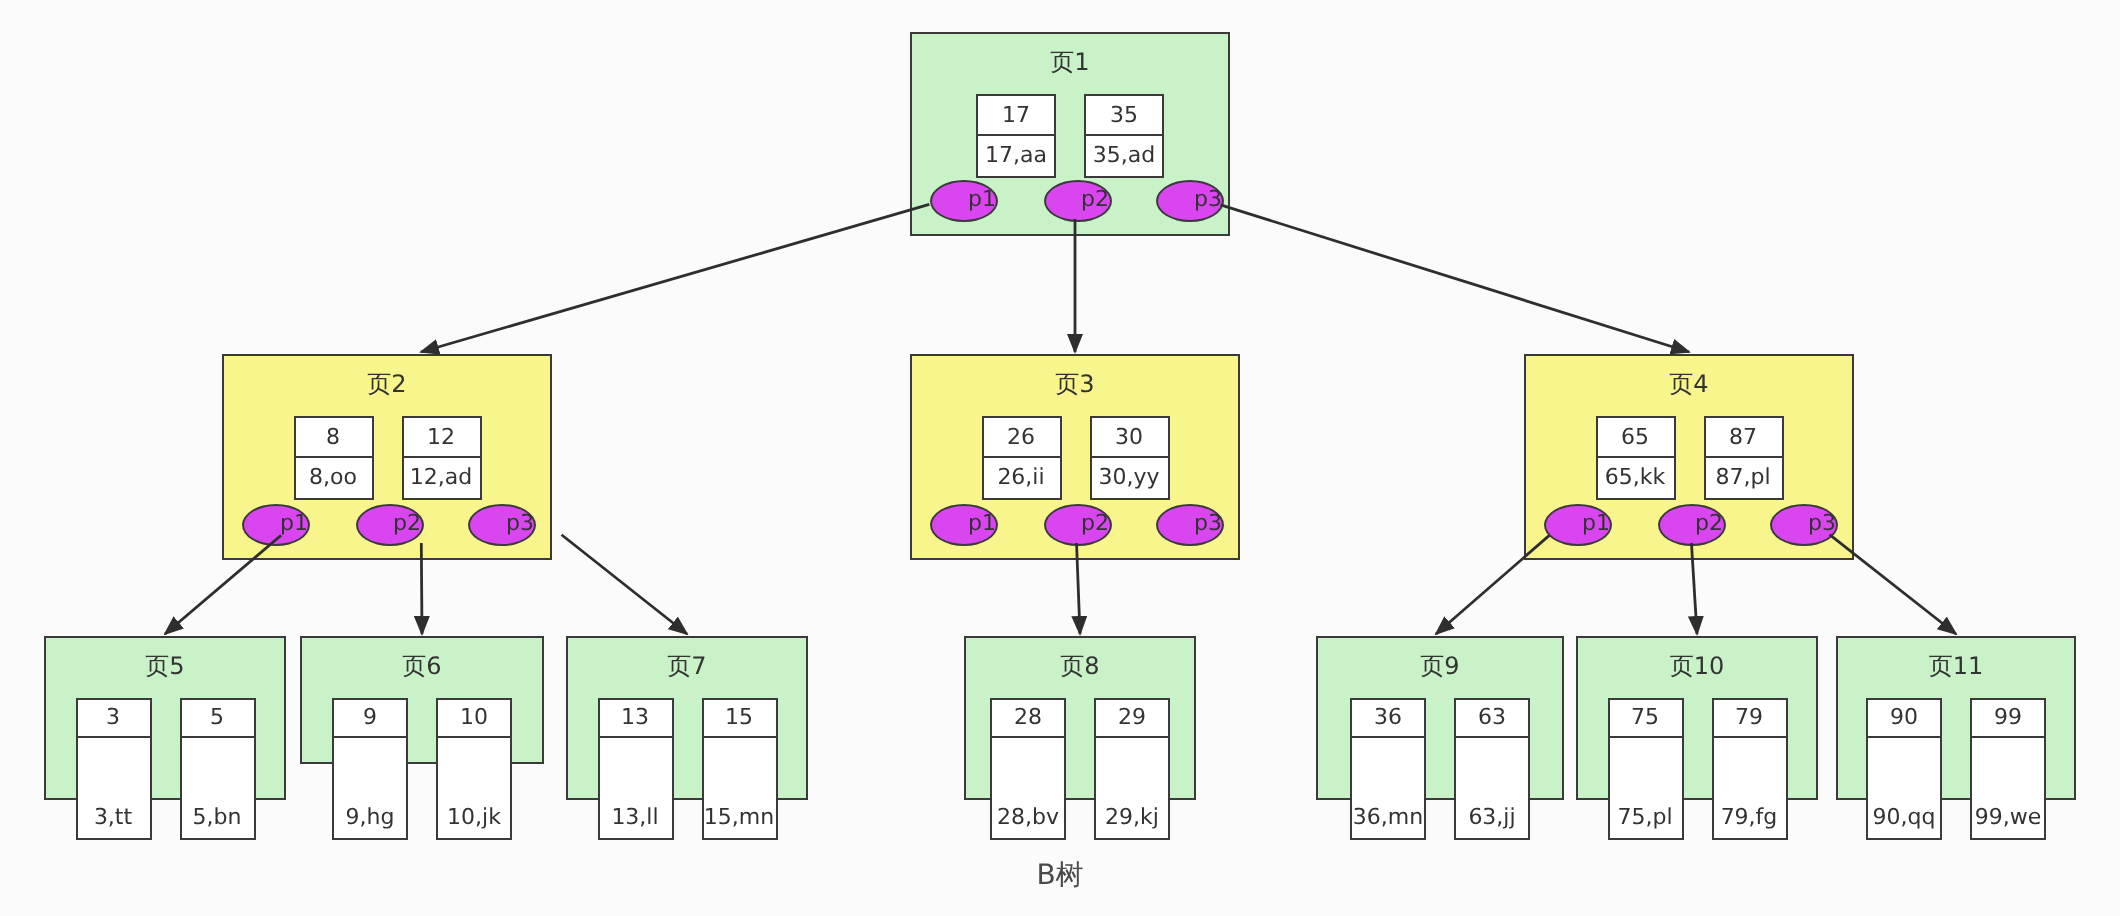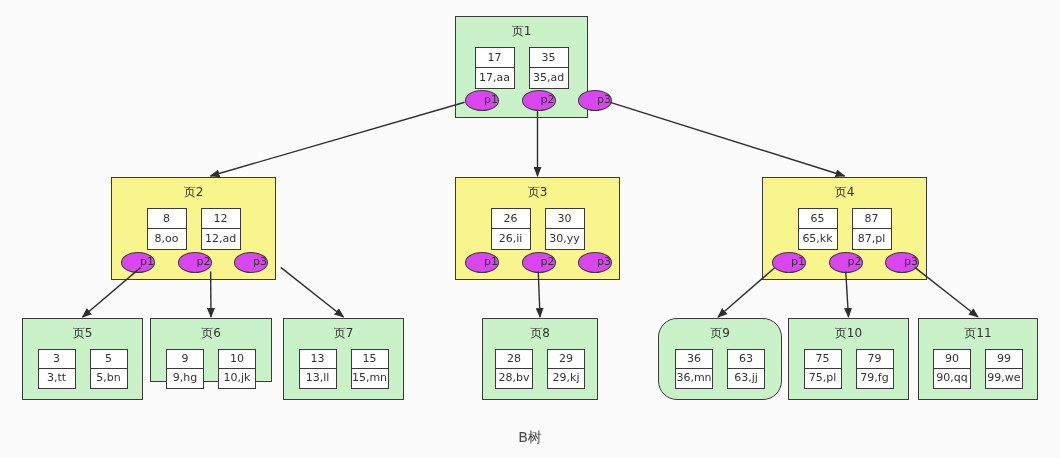--- a/index.html
+++ b/index.html
@@ -11,30 +11,30 @@
   .node-title{position:absolute;top:6px;left:0;width:100%;text-align:center;font-size:12px;color:#333;}
   .cells{position:absolute;top:30px;left:0;width:100%;display:flex;justify-content:center;gap:14px;}
   .cell{box-sizing:border-box;border:1.5px solid var(--border,#3a3a3a);background:var(--cellfill,#fff);text-align:center;color:#333;}
   .cell .k{box-sizing:border-box;border-bottom:1.5px solid var(--border,#3a3a3a);font-size:11px;}
   .cell .r{font-size:11px;white-space:nowrap;}
   .internal .cell{width:40px;}
   .internal .cell .k{height:20px;line-height:19px;}
   .internal .cell .r{height:20px;line-height:19px;}
   .leaf .cell{width:38px;}
   .leaf .cell .k{height:19px;line-height:18px;}
-  .leaf .cell .r{height:19px;line-height:18px;}
+  .leaf .cell .r{height:19px;line-height:18px;margin-top:31px;}
   .ptr{position:absolute;box-sizing:border-box;width:34px;height:21px;border:1.4px solid var(--border,#3a3a3a);border-radius:50%;background:#d946ef;font-size:11px;line-height:18px;text-align:right;color:#333;}
   #edges{position:absolute;left:0;top:0;width:1060px;height:458px;pointer-events:none;z-index:5;}
   #caption{position:absolute;left:50%;top:429px;transform:translateX(-50%);font-size:14px;color:#4a4a4a;}
 </style>
 </head>
 <body>
 
 <div id="screenshot" style="--bg: #fbfbfb; --leaf: #c9f2c9; --internal: #f8f58c; --border: #3a3a3a; --cellfill: #ffffff;">
-  <div class="tree-node green internal" style="left: 455px; top: 16px; width: 133px; height: 102px;">
+  <div class="tree-node green internal" style="left: 455px; top: 16px; width: 160px; height: 102px;">
       <div class="node-title">页1</div>
       <div class="cells">
         <div class="cell">
           <div class="k">17</div>
           <div class="r">17,aa</div>
         </div>
         <div class="cell">
           <div class="k">35</div>
           <div class="r">35,ad</div>
         </div>
@@ -136,21 +136,21 @@
         <div class="cell">
           <div class="k">28</div>
           <div class="r">28,bv</div>
         </div>
         <div class="cell">
           <div class="k">29</div>
           <div class="r">29,kj</div>
         </div>
       </div>
     </div>
-    <div class="tree-node green leaf" style="left: 658px; top: 318px; width: 124px; height: 82px; border-radius: 19px;">
+    <div class="tree-node green leaf" style="left: 658px; top: 318px; width: 124px; height: 82px;">
       <div class="node-title">页9</div>
       <div class="cells">
         <div class="cell">
           <div class="k">36</div>
           <div class="r">36,mn</div>
         </div>
         <div class="cell">
           <div class="k">63</div>
           <div class="r">63,jj</div>
         </div>

